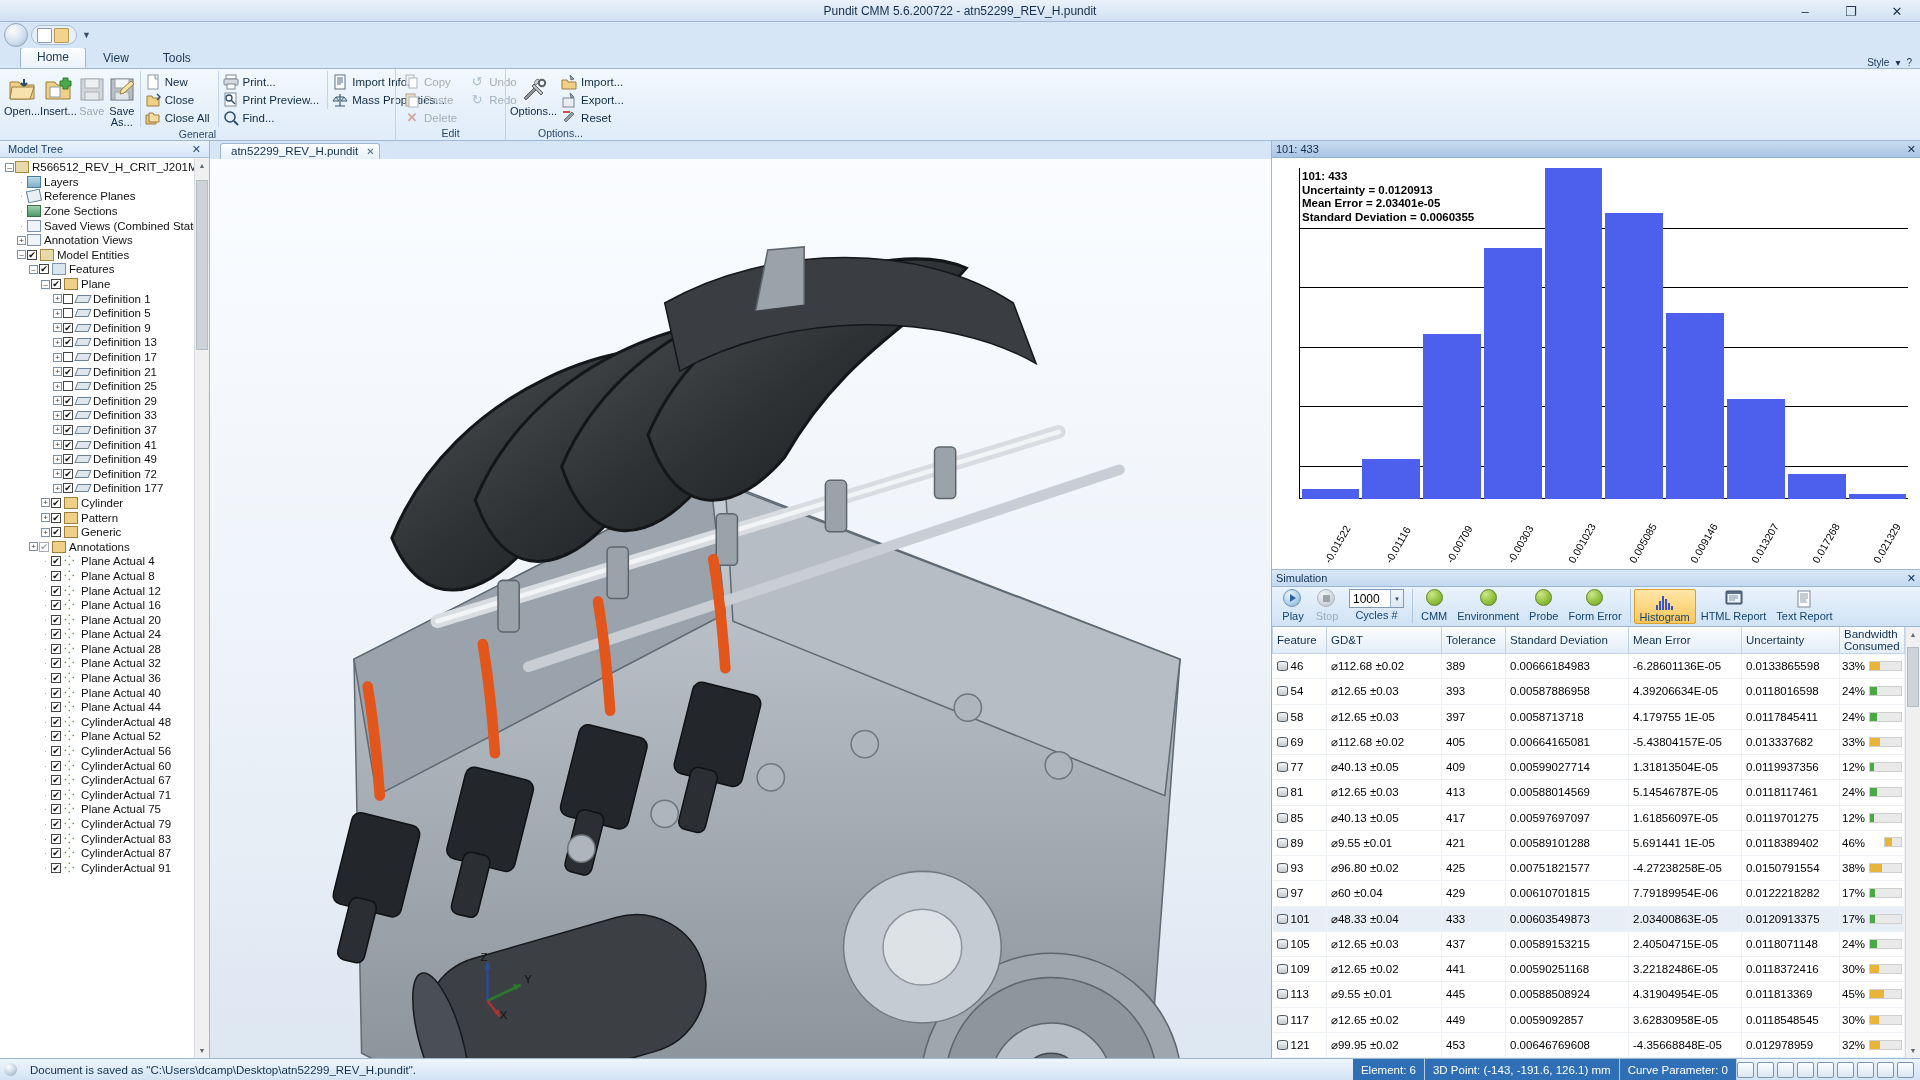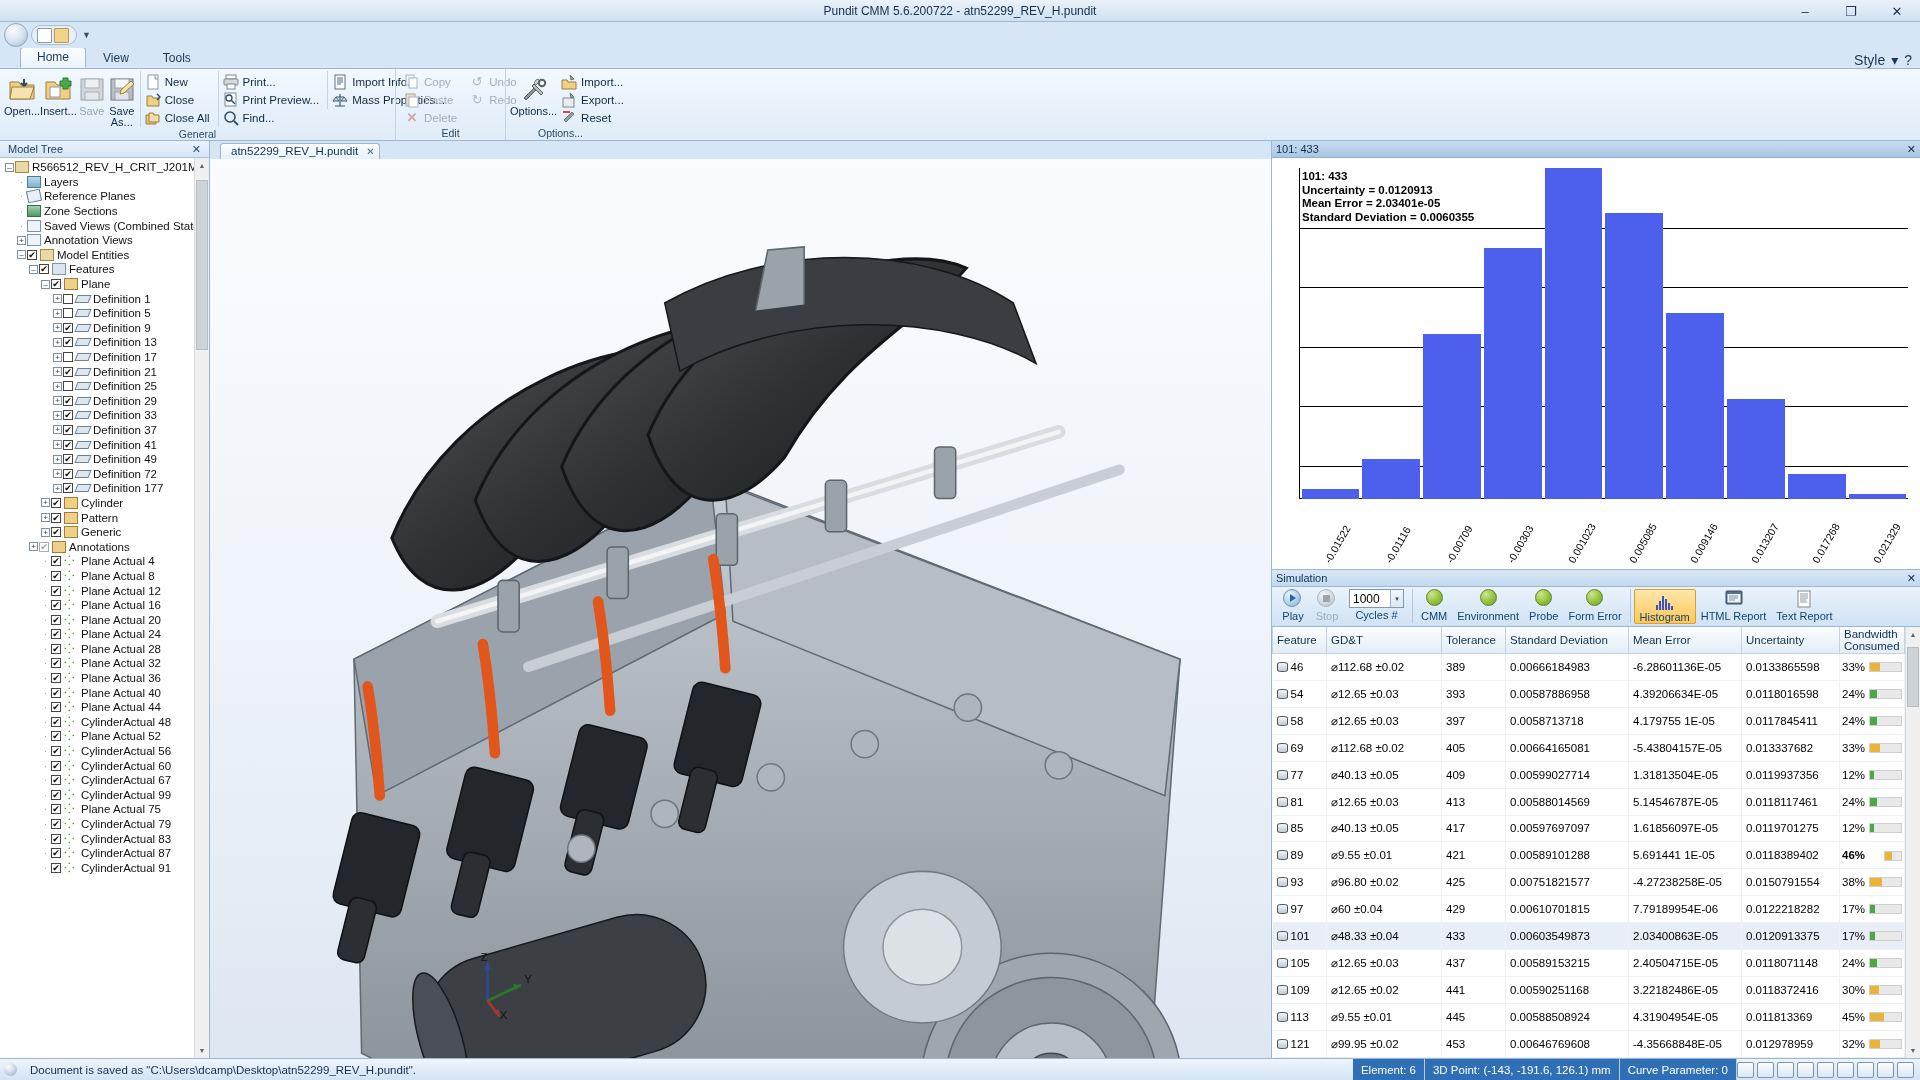--- a/index.html
+++ b/index.html
@@ -33,21 +33,21 @@
 
   
   .tabstrip { height:20px; background:#d6e6f7; display:flex;
     align-items:flex-end; padding-left:20px; }
   .tab { padding:2px 16px 3px; font-size:12px; color:#1b3754; cursor:default;
     border:1px solid transparent; border-bottom:none; }
   .tab.active { background:linear-gradient(#fdfeff,#eaf3fc);
     border:1px solid #9db7d2; border-bottom:1px solid #eaf3fc;
     border-radius:3px 3px 0 0; }
   .style-corner { margin-left:auto; display:flex; align-items:center; gap:6px;
-    padding-right:8px; font-size:14px; color:#1b3754;text-align:right; }
+    padding-right:8px; font-size:10px; color:#1b3754;text-align:right; }
 
   
   .ribbon { height:73px; background:linear-gradient(#f2f8fe,#dfecf9);
     border-top:1px solid #9db7d2; border-bottom:1px solid #9db7d2;
     display:flex; position:relative; }
   .rgroup { display:flex; flex-direction:column; position:relative;
     padding:2px 4px 0; }
   .rgroup + .rgroup { border-left:1px solid #c2d5e7; }
   .rgroup-body { display:flex; flex:1; align-items:flex-start; }
   .rgroup-label { text-align:center; font-size:10.5px; color:#2b4a68;
@@ -776,21 +776,21 @@
           <div class="tnode" style="padding-left: 40px;">
             <span class="dots">·</span>
             <span class="cb">✔</span>
             <span class="ti act"></span>
             <span>CylinderActual 67</span>
           </div>
           <div class="tnode" style="padding-left: 40px;">
             <span class="dots">·</span>
             <span class="cb">✔</span>
             <span class="ti act"></span>
-            <span>CylinderActual 99</span>
+            <span>CylinderActual 71</span>
           </div>
           <div class="tnode" style="padding-left: 40px;">
             <span class="dots">·</span>
             <span class="cb">✔</span>
             <span class="ti act"></span>
             <span>Plane Actual 75</span>
           </div>
           <div class="tnode" style="padding-left: 40px;">
             <span class="dots">·</span>
             <span class="cb">✔</span>
@@ -1237,21 +1237,21 @@
               </td>
             </tr>
             <tr>
               <td><span class="cylglyph"></span>89</td>
               <td>⌀9.55  ±0.01</td>
               <td>421</td>
               <td>0.00589101288</td>
               <td>5.691441 1E-05</td>
               <td>0.0118389402</td>
               <td class="bwcell">
-                <div style="display:flex;align-items:flex-end;gap:18px;font-weight:bold;">
+                <div style="display:flex;align-items:flex-start;gap:18px;">
                   <span style="min-width:24px">46%</span>
                   <span class="bwbar" style="flex:1">
                     <i style="width:46%;background:#e8b53a"></i>
                   </span>
                 </div>
               </td>
             </tr>
             <tr>
               <td><span class="cylglyph"></span>93</td>
               <td>⌀96.80  ±0.02</td>
@@ -1337,20 +1337,36 @@
               <td>⌀9.55  ±0.01</td>
               <td>445</td>
               <td>0.00588508924</td>
               <td>4.31904954E-05</td>
               <td>0.011813369</td>
               <td class="bwcell">
                 <div style="display:flex;align-items:center;gap:3px;">
                   <span style="min-width:24px">45%</span>
                   <span class="bwbar" style="flex:1">
                     <i style="width:45%;background:#e8b53a"></i>
+                  </span>
+                </div>
+              </td>
+            </tr>
+            <tr>
+              <td><span class="cylglyph"></span>117</td>
+              <td>⌀12.65  ±0.02</td>
+              <td>449</td>
+              <td>0.0059092857</td>
+              <td>3.62830958E-05</td>
+              <td>0.0118548545</td>
+              <td class="bwcell">
+                <div style="display:flex;align-items:center;gap:3px;">
+                  <span style="min-width:24px">30%</span>
+                  <span class="bwbar" style="flex:1">
+                    <i style="width:30%;background:#e8b53a"></i>
                   </span>
                 </div>
               </td>
             </tr>
             <tr>
               <td><span class="cylglyph"></span>121</td>
               <td>⌀99.95  ±0.02</td>
               <td>453</td>
               <td>0.00646769608</td>
               <td>-4.35668848E-05</td>

